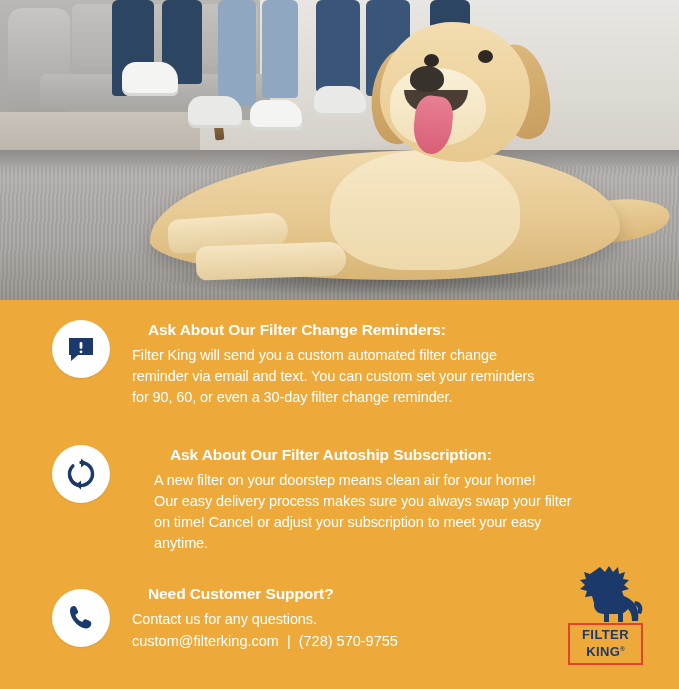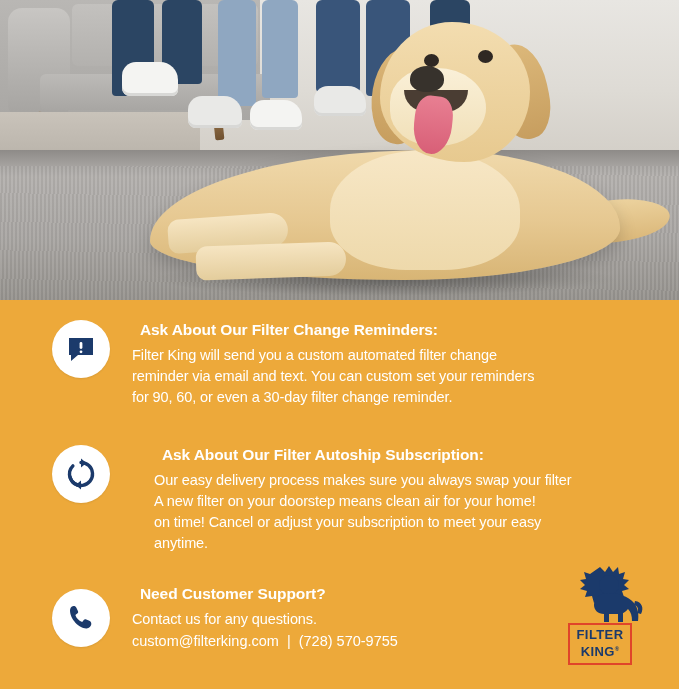--- a/index.html
+++ b/index.html
@@ -221,21 +221,21 @@
   .icon-circle svg { display: block; }
 
   .row-text {
     margin-left: 22px;
     color: #ffffff;
   }
   .row-title {
     font-weight: bold;
     font-size: 15.5px;
     line-height: 20px;
-    margin: 0 0 5px 8px;
+    margin: 0 0 5px 16px;
     letter-spacing: -0.1px;
   }
   .row-body {
     font-size: 14.5px;
     line-height: 21px;
     margin: 0;
     max-width: 470px;
     letter-spacing: -0.1px;
   }
   .row-body .ln { display: block; }
@@ -253,21 +253,21 @@
 
   
   .logo {
     position: absolute;
     left: 568px; top: 265px;
     width: 84px; height: 100px;
   }
   .logo-box {
     position: absolute;
     left: 0; bottom: 0;
-    width: 64px; height: 42px;
+    width: 75px; height: 42px;
     border: 2px solid #e0452a;
     background: #eda93a;
     display: flex;
     flex-direction: column;
     align-items: center;
     justify-content: center;
   }
   .logo-filter {
     color: #1b3a6b;
     font-weight: bold;
@@ -373,22 +373,22 @@
         <svg width="34" height="34" viewBox="0 0 34 34" aria-hidden="true">
           <path d="M17 5.5a11.5 11.5 0 1 1-11.2 14" fill="none" stroke="#1b3a6b" stroke-width="3.4" stroke-linecap="round"></path>
           <path d="M17 28.5a11.5 11.5 0 0 1-8.1-19.6" fill="none" stroke="#1b3a6b" stroke-width="3.4" stroke-linecap="round"></path>
           <path d="M17 1.6l5.4 4.4L17 10.4z" fill="#1b3a6b"></path>
           <path d="M17 32.4l-5.4-4.4L17 23.6z" fill="#1b3a6b"></path>
         </svg>
       </div>
       <div class="row-text">
         <p class="row-title">Ask About Our Filter Autoship Subscription:</p>
         <p class="row-body">
+          <span class="ln">A new filter on your doorstep means clean air for your home!</span>
           <span class="ln">Our easy delivery process makes sure you always swap your filter</span>
-          <span class="ln">A new filter on your doorstep means clean air for your home!</span>
           <span class="ln">on time! Cancel or adjust your subscription to meet your easy</span>
           <span class="ln">anytime.</span>
         </p>
       </div>
     </div>
 
     <div class="row row3">
       <div class="icon-circle">
         <svg width="30" height="30" viewBox="0 0 30 30" aria-hidden="true">
           <path d="M7.5 3c1.6 0 2.3.6 3 2l1.4 3c.5 1.1.3 1.9-.6 2.6l-1.4 1c-.4.3-.5.6-.3 1.1 1.1 2.7 3.3 4.9 6 6 .5.2.8.1 1.1-.3l1-1.4c.7-.9 1.5-1.1 2.6-.6l3 1.4c1.4.7 2 1.4 2 3 0 2.4-2.3 4.7-4.6 4.7C13.6 26 4 16.4 4 7.6 4 5.3 5.1 3 7.5 3z" fill="#1b3a6b"></path>

